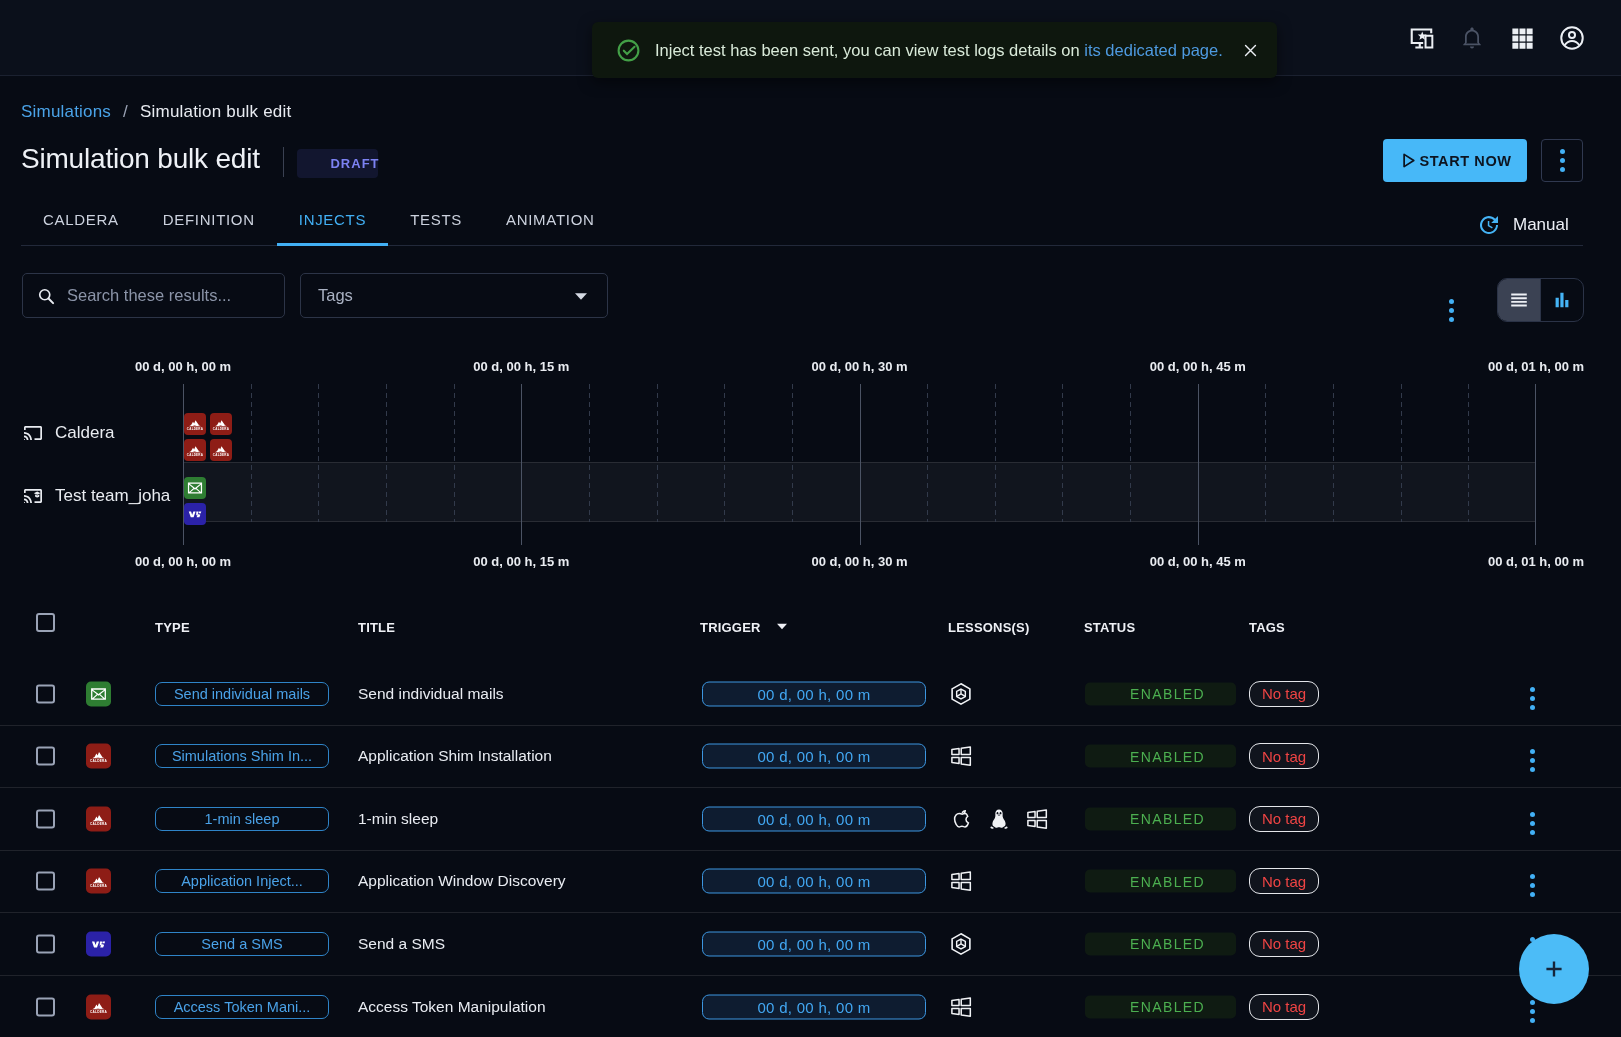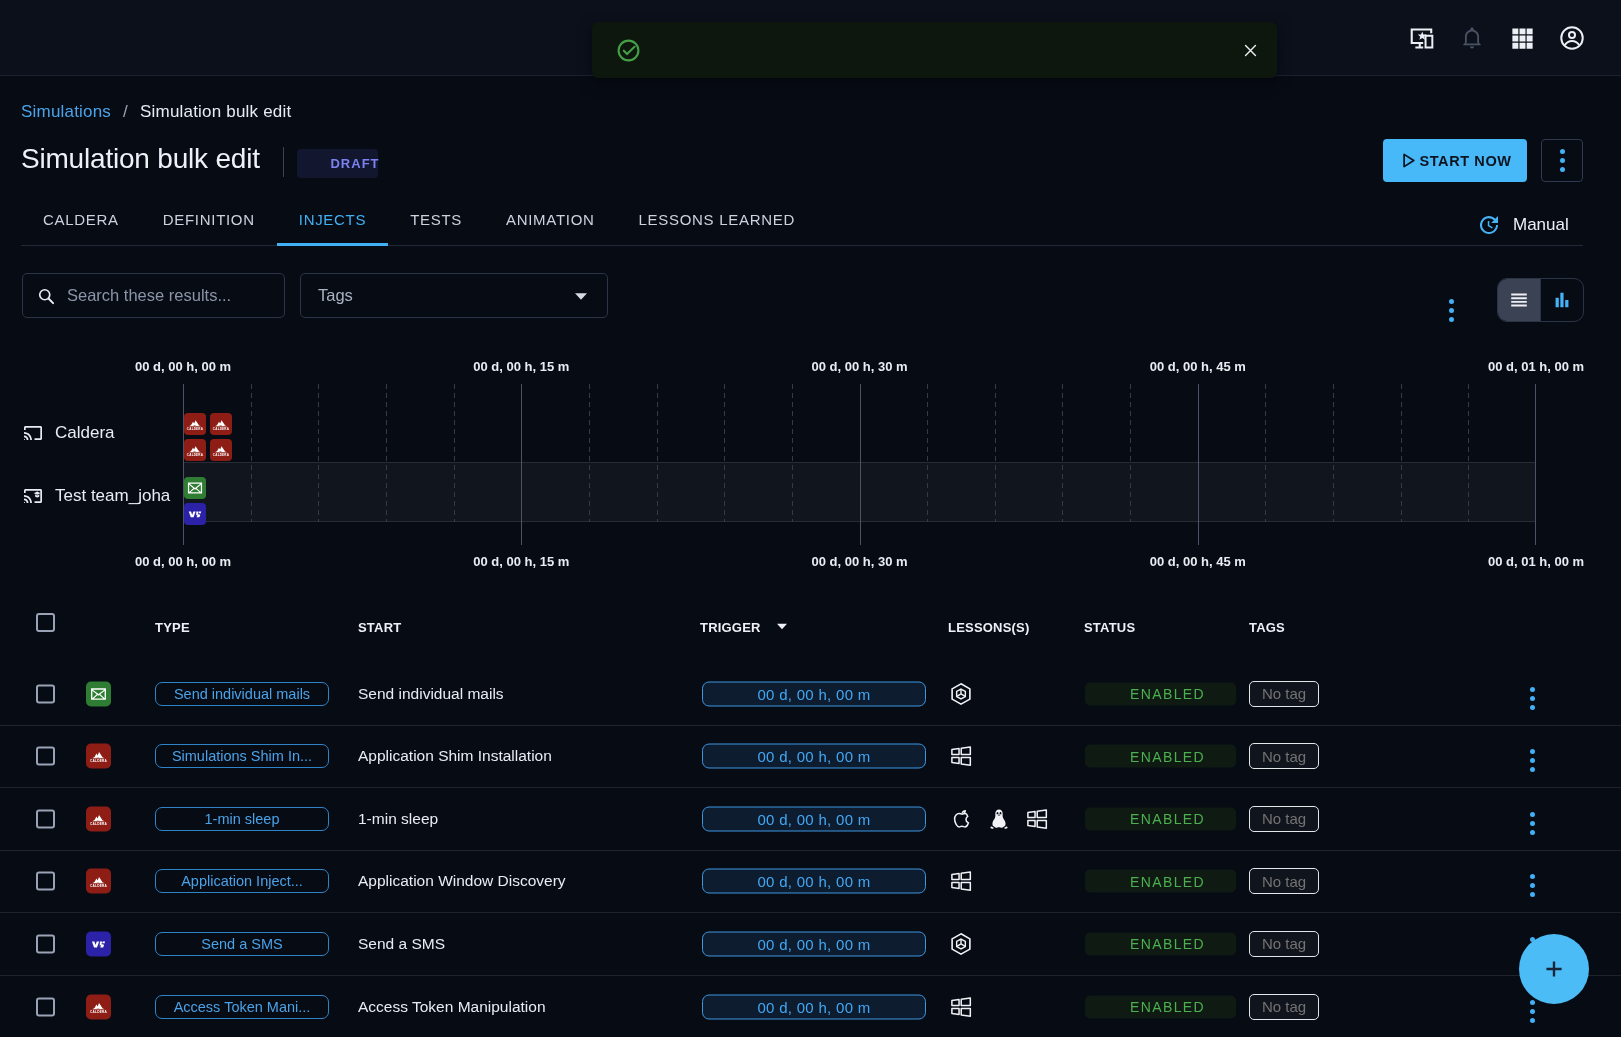--- a/index.html
+++ b/index.html
@@ -142,22 +142,22 @@
   .trigger-chip {
     width:224px; height:25px; background:#0e1c30; border:1px solid #3c96e0; border-radius:7px;
     color:#42a7f2; font-size:15px; display:flex; align-items:center; justify-content:center; letter-spacing:.3px;
   }
   .platforms { display:flex; gap:12px; align-items:center; }
   .status-chip {
     width:151px; height:23px; background:#0f1b12; border-radius:5px;
     color:#4caf50; font-size:14px; letter-spacing:1.4px; display:flex; align-items:center; justify-content:center;padding-left:14px;
   }
   .tag-chip {
-    height:26px; padding:0 12px; border:1.5px solid #e4e6ea; border-radius:5px; background:rgba(255,255,255,0.04);
-    color:#737373; font-size:15px; font-weight:500; display:flex; align-items:center; justify-content:center;
+    height:26px; padding:0 12px; border:1.5px solid #e4e6ea; border-radius:11px; background:rgba(255,255,255,0.04);
+    color:#ef4444; font-size:15px; font-weight:500; display:flex; align-items:center; justify-content:center;
   }
   .row-kebab { cursor:pointer; }
 
   
   #fab {
     position:absolute; left:1519px; top:934px; width:70px; height:70px; border-radius:50%;
     background:#4cbcf7; display:flex; align-items:center; justify-content:center; cursor:pointer; z-index:20;
     border:none;
   }
 
@@ -286,20 +286,21 @@
           <use href="#i-account"></use>
         </svg>
     </span>
   </div>
 </header>
 
 <div id="toast">
   <svg width="25" height="25" viewBox="0 0 24 24" color="#43a047">
       <use href="#i-check-circle"></use>
     </svg>
+  <span class="msg"><span>Inject test has been sent, you can view test logs details on</span> <a class="lnk">its dedicated page.</a></span>
   <span class="spacer"></span>
   <svg width="17" height="17" viewBox="0 0 24 24" color="#eceff4">
       <use href="#i-close"></use>
     </svg>
 </div>
 
 <nav id="breadcrumb">
   <a class="root">Simulations</a>
   <span class="sep">/</span>
   <span class="cur">Simulation bulk edit</span>
@@ -322,21 +323,20 @@
       <i></i>
     </span>
 </div>
 
 <div id="tabs">
   <div class="tab">CALDERA</div>
   <div class="tab">DEFINITION</div>
   <div class="tab active">INJECTS</div>
   <div class="tab">TESTS</div>
   <div class="tab">ANIMATION</div>
-  <div class="tab">LESSONS LEARNED</div>
 </div>
 
 <div id="update-mode">
   <svg width="24" height="24" viewBox="0 0 24 24" color="#45b4f6">
       <use href="#i-update"></use>
     </svg>
   <span class="lbl">Manual</span>
 </div>
 
 <div id="results-search">
@@ -455,21 +455,21 @@
       <span class="tl-tick-label" style="left: 838.5px;">00 d, 00 h, 30 m</span>
       <span class="tl-tick-label" style="left: 1176.75px;">00 d, 00 h, 45 m</span>
       <span class="tl-tick-label" style="left: 1515px;">00 d, 01 h, 00 m</span>
     </div>
 </div>
 
 <div id="inject-table">
   <div id="table-header">
     <span class="cell cb" style="left:36px; top:8px; transform:none"></span>
     <span class="th" style="left:155px">TYPE</span>
-    <span class="th" style="left:358px">START</span>
+    <span class="th" style="left:358px">TITLE</span>
     <span class="th" style="left:700px">TRIGGER</span>
     <svg class="abs" style="left:772px; top:11px" width="20" height="20" viewBox="0 0 24 24" color="#eef0f5">
         <use href="#i-caret-down"></use>
       </svg>
     <span class="th" style="left:948px">LESSONS(S)</span>
     <span class="th" style="left:1084px">STATUS</span>
     <span class="th" style="left:1249px">TAGS</span>
   </div>
   <div class="rows-wrap" id="rows-wrap">
   <div class="trow">

